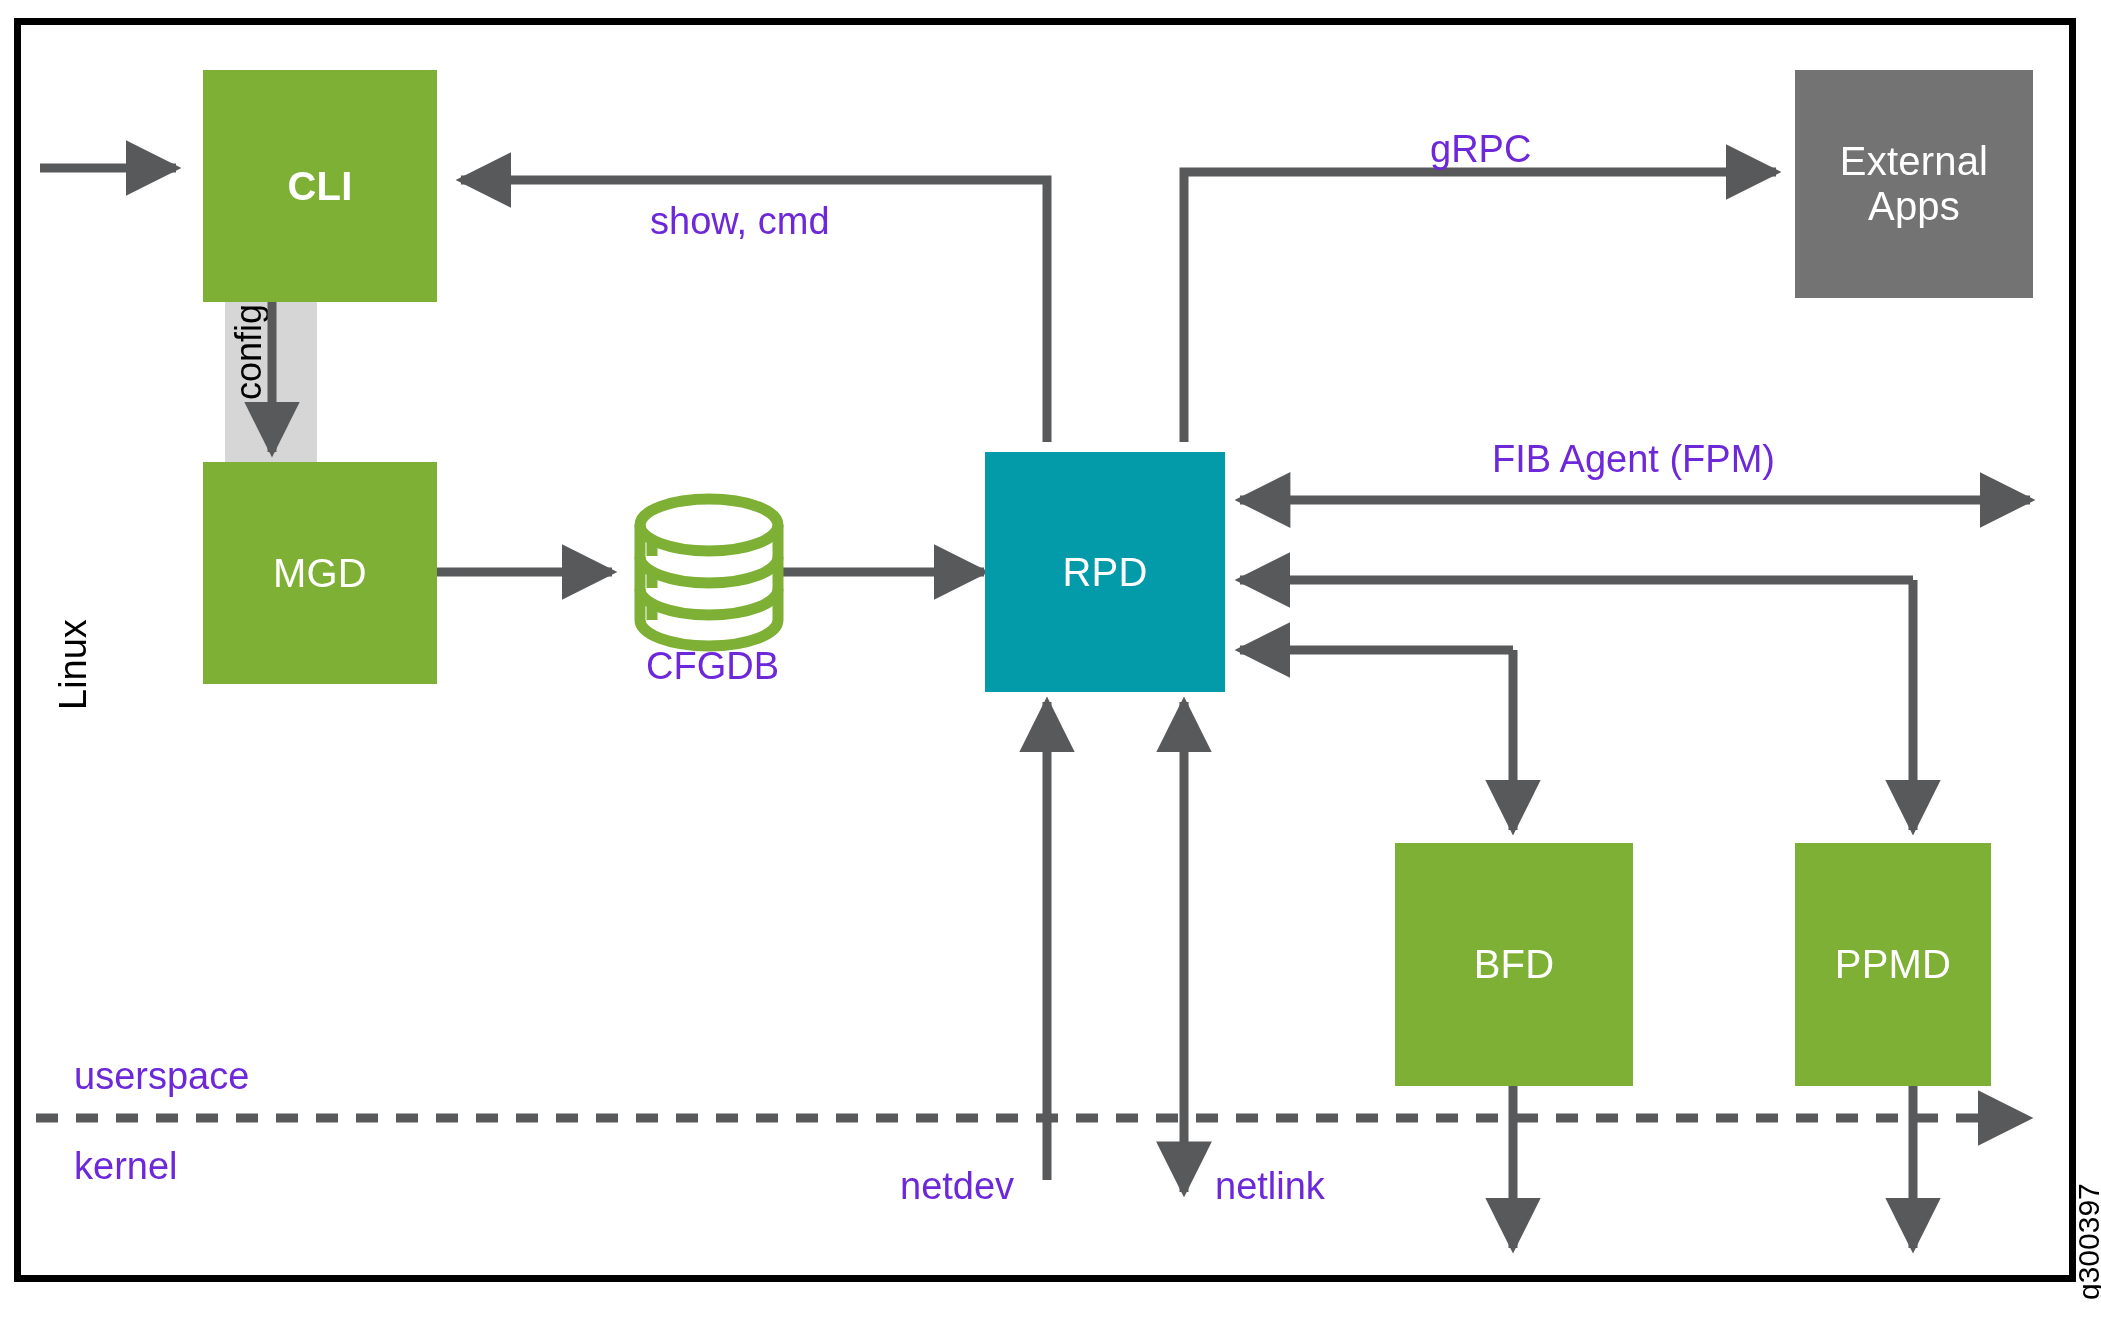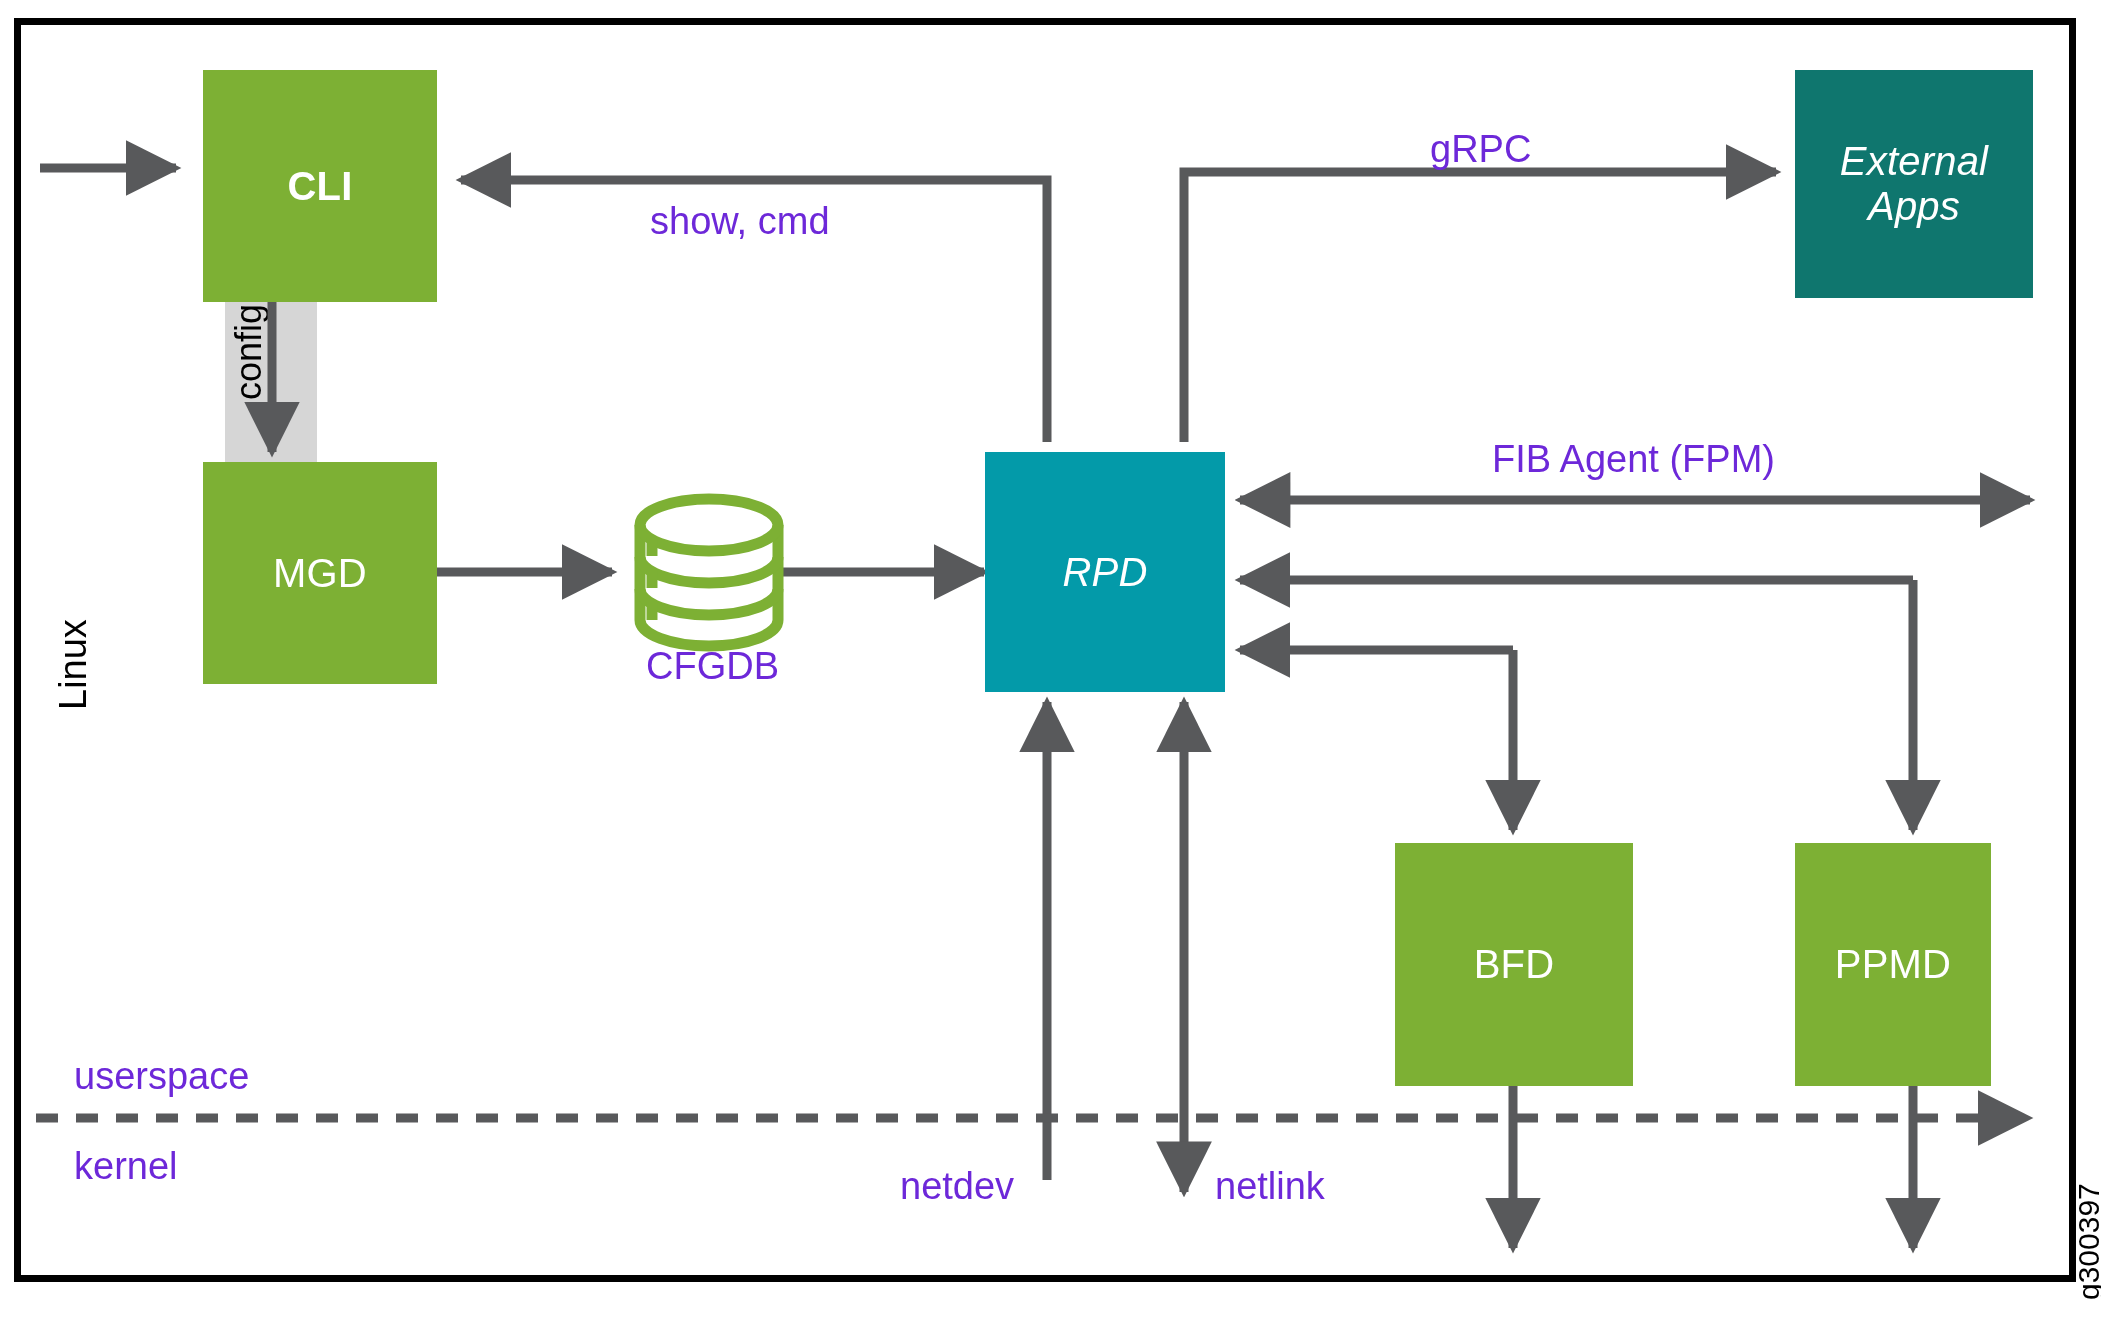--- a/index.html
+++ b/index.html
@@ -3,22 +3,22 @@
 <meta charset="utf-8">
 <style>
   html,body{margin:0;padding:0;background:#ffffff;}
   body{font-family:"Liberation Sans",sans-serif;}
   #stage{position:relative;width:2101px;height:1317px;background:#ffffff;overflow:hidden;}
   #frame{position:absolute;left:14px;top:18px;width:2062px;height:1264px;border:7px solid #000000;box-sizing:border-box;background:#fff;}
 
   .node{position:absolute;display:flex;align-items:center;justify-content:center;text-align:center;box-sizing:border-box;}
   .node .lbl{color:#ffffff;font-size:40px;line-height:1.12;letter-spacing:.2px;}
   .green{background:#7DB034;}
-  .teal{background:#039AA9;font-style:italic;}
-  .gray{background:#0f766e;font-style:italic;}
+  .teal{background:#039AA9;}
+  .gray{background:#737373;}
 
   .plain{position:absolute;color:#6d28d9;font-size:38px;white-space:nowrap;}
 
   .vertlabel{position:absolute;color:#000;font-size:38px;white-space:nowrap;
     transform-origin:0 0;transform:rotate(-90deg);}
   .vertlabel.tiny{font-size:30px;}
 
   .configband{position:absolute;background:#D6D6D6;}
   .configtext{position:absolute;color:#000;font-size:36px;white-space:nowrap;
     transform-origin:0 0;transform:rotate(-90deg);}

